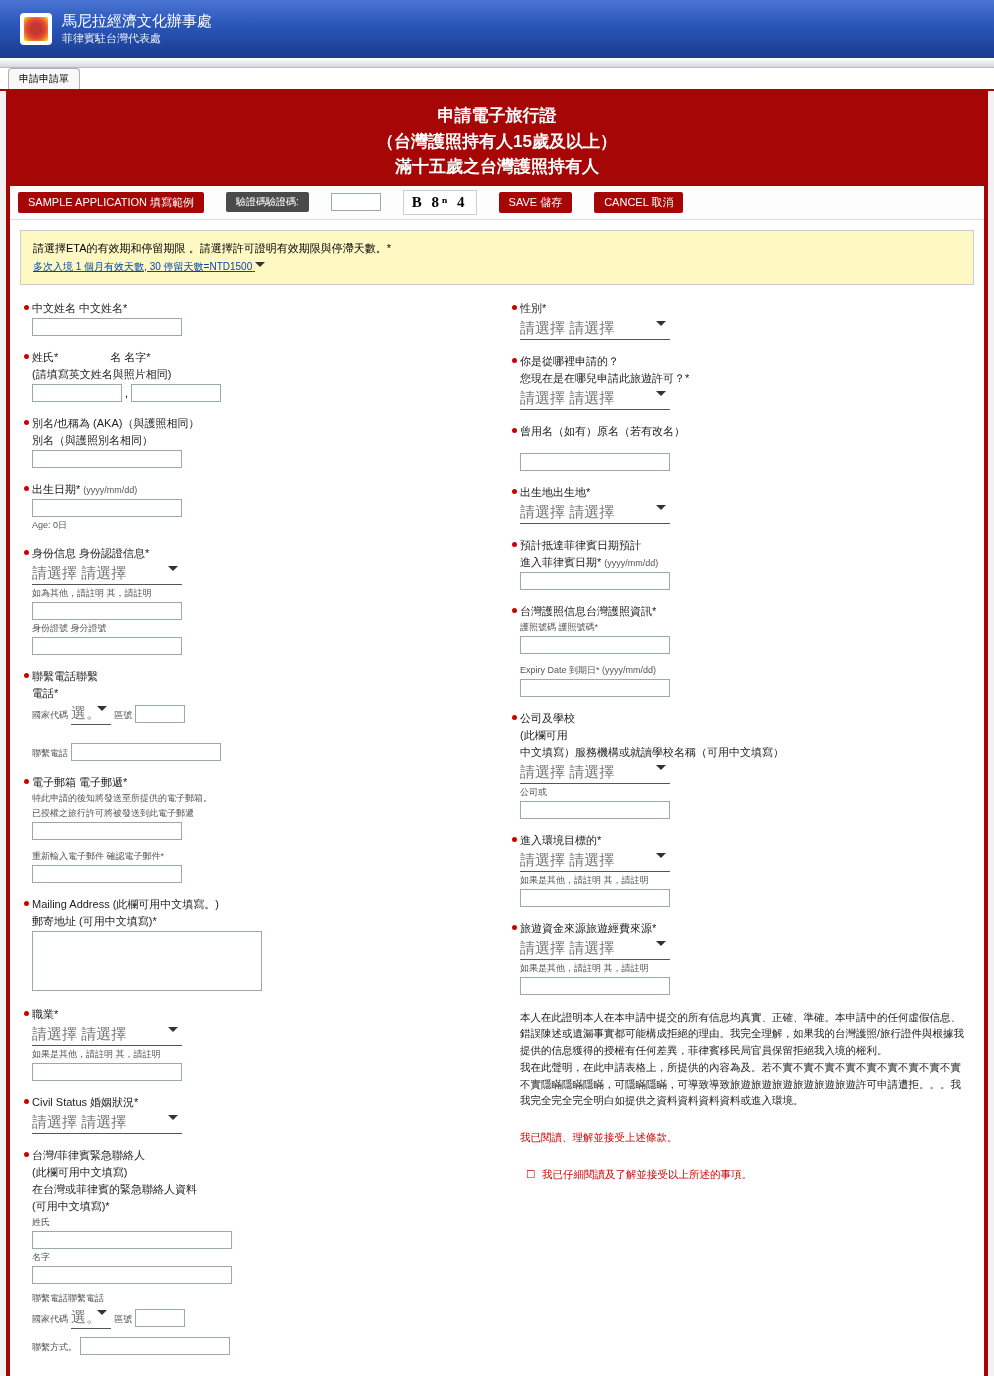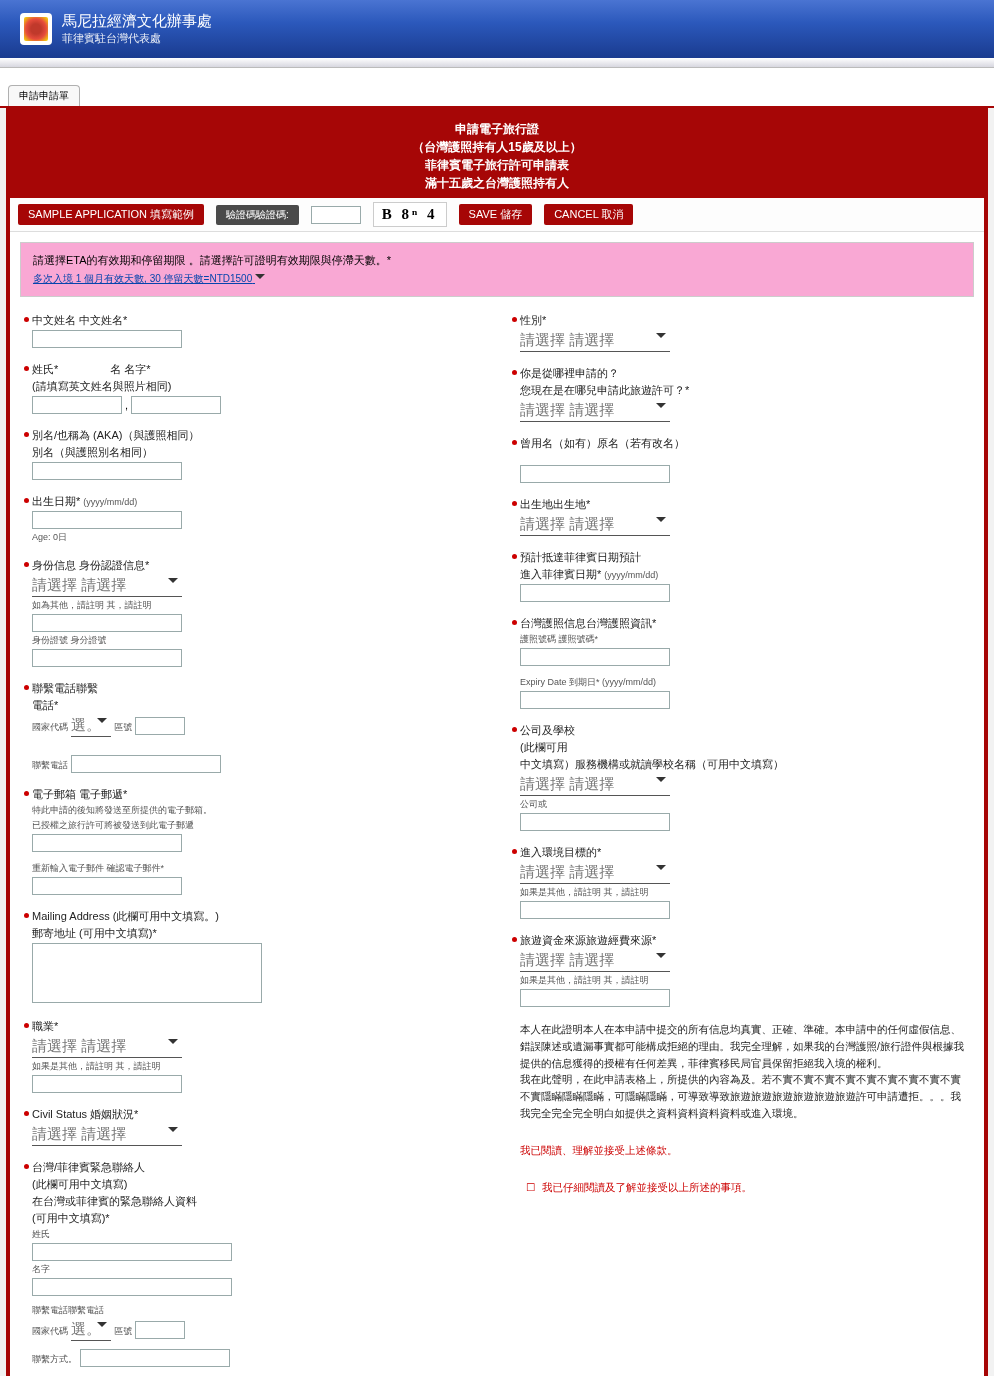--- a/index.html
+++ b/index.html
@@ -3,37 +3,37 @@
 <meta charset="utf-8">
 <style>
 *{box-sizing:border-box;margin:0;padding:0;font-family:"Microsoft JhengHei",Arial,sans-serif}
 body{background:#f2f2f2;font-size:11px}
 .header{background:linear-gradient(180deg,#4a74d2 0%,#2b58bb 40%,#1a3b8f 100%);color:#fff;padding:12px 20px;display:flex;align-items:center;gap:10px}
 .logo{width:32px;height:32px;background:#fff;border-radius:4px;position:relative}
 .logo::after{content:"";position:absolute;inset:4px;background:radial-gradient(circle,#c0392b 30%,#e74c3c 60%,#f1c40f 90%);border-radius:2px}
 .header-txt h1{font-size:15px;font-weight:normal}
 .header-txt p{font-size:11px;opacity:.9}
 .separator{height:10px;background:linear-gradient(180deg,#fff 0%,#d7d7e0 100%);border-bottom:1px solid #bbb}
-.tabbar{background:#fff;padding:17px 8px 0;border-bottom:2px solid #a60606}
+.tabbar{background:#fff;padding:0 8px 0;border-bottom:2px solid #a60606}
 .tab{display:inline-block;padding:3px 10px;border:1px solid #b0b0b0;border-bottom:none;border-radius:4px 4px 0 0;background:#f8f8f8;font-size:10px}
 .main{background:#fff;margin:0 6px;border:4px solid #a60606;padding-bottom:10px}
-.title-block{background:#a60606;color:#fff;text-align:center;padding:8px 0 6px;font-size:12px;font-weight:bold;line-height:1.5}
-.toolbar{display:flex;align-items:center;gap:12px;padding:4px 8px;border-bottom:1px solid #ddd;background:#fdfdfd}
+.title-block{background:#a60606;color:#fff;text-align:center;padding:8px 0 6px;font-size:17px;font-weight:bold;line-height:1.5}
+.toolbar{display:flex;align-items:center;gap:22px;padding:4px 8px;border-bottom:1px solid #ddd;background:#fdfdfd}
 .btn{padding:3px 10px;font-size:11px;color:#fff;border:none;cursor:pointer;border-radius:2px}
 .btn-red{background:#a60606}
 .btn-dark{background:#4a4a4a;font-size:10px}
 .captcha{display:inline-block;padding:3px 8px;background:#fff;border:1px solid #ccc;font-family:serif;font-weight:bold;font-size:15px;letter-spacing:3px}
 input[type=text],textarea,select{border:1px solid #9aa;padding:2px 4px;font-size:11px;background:#fff}
 .sm-input{width:150px}
 .tiny-input{width:90px}
 .narrow-input{width:50px}
 .med-input{width:200px}
 .sel{width:150px;border-bottom:1px solid #555;display:inline-block;color:#777;font-size:15px;padding:1px 0;position:relative}
 .sel::after{content:"";position:absolute;right:4px;top:3px;border:5px solid transparent;border-top-color:#333}
-.notice{border:1px solid #ccc;margin:10px;padding:10px 12px;background:#f9a8d4;font-size:11px}
+.notice{border:1px solid #ccc;margin:10px;padding:10px 12px;background:#fef9c3;font-size:11px}
 .notice-line{color:#0645ad;text-decoration:underline;font-size:10px;margin-top:4px}
 .form-grid{display:grid;grid-template-columns:1fr 1fr;gap:10px 30px;padding:6px 14px}
 .field{margin-bottom:14px;position:relative;padding-left:8px}
 .field::before{content:"";position:absolute;left:0;top:4px;width:5px;height:5px;background:#c00;border-radius:50%}
 .nofield::before{display:none}
 .lbl{font-size:11px;color:#222;margin-bottom:2px;display:block}
 .hint{font-size:9px;color:#555;margin:2px 0}
 textarea.addr{width:230px;height:60px;resize:none}
 .declaration{font-size:10.5px;line-height:1.6;color:#222}
 .decl-red{color:#c00;margin-top:20px}
@@ -53,21 +53,20 @@
 <div class="separator"></div>
 
 <div class="tabbar">
   <span class="tab">申請申請單</span>
 </div>
 
 <div class="main">
  <div class="title-block">
    <div>申請電子旅行證</div>
    <div>（台灣護照持有人15歲及以上）</div>
-   <div>菲律賓電子旅行許可申請表</div>
    <div>滿十五歲之台灣護照持有人</div>
  </div>
 
  <div class="toolbar">
    <button class="btn btn-red">SAMPLE APPLICATION 填寫範例</button>
    <span class="btn btn-dark">驗證碼驗證碼:</span>
    <input type="text" class="narrow-input" style="">
    <span class="captcha">B 8ⁿ 4</span>
    <button class="btn btn-red">SAVE 儲存</button>
    <button class="btn btn-red">CANCEL 取消</button>

